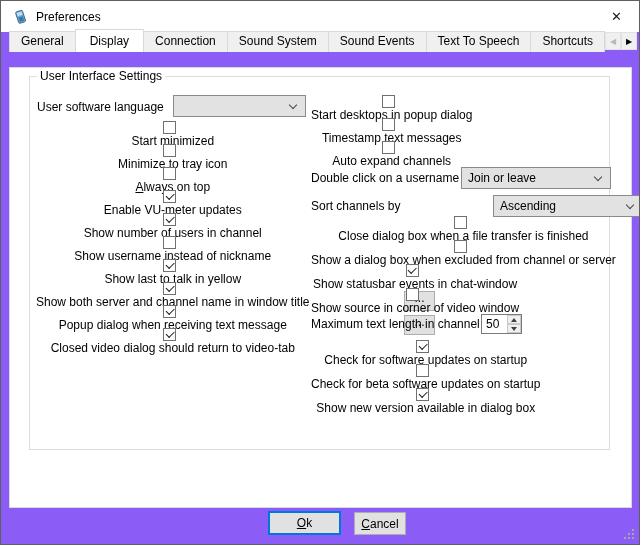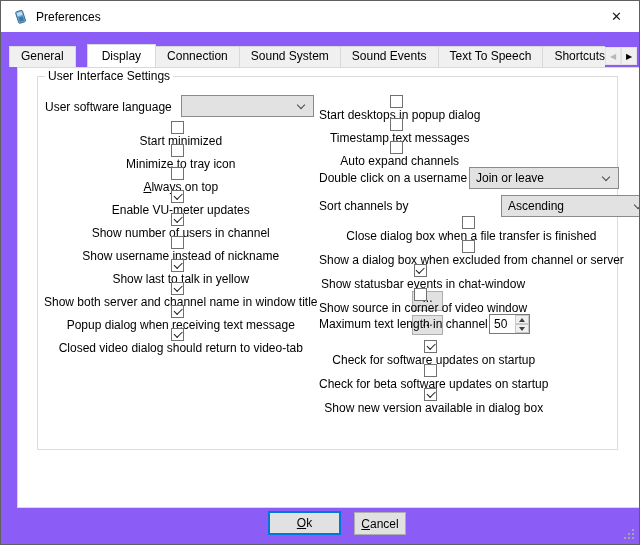--- a/index.html
+++ b/index.html
@@ -12,36 +12,36 @@
   
   .titlebar { position:absolute; left:0; top:0; right:0; height:31px; background:#ffffff;
               display:flex; align-items:center; }
   .app-icon { margin-left:11px; width:16px; height:16px; flex:none; }
   .title-text { margin-left:8px; font-size:12px; }
   .close-btn { position:absolute; right:0; top:0; width:45px; height:31px;
                display:flex; align-items:center; justify-content:center;
                font-size:13px; color:#1a1a1a; }
 
   
-  .tabstrip { position:absolute; left:8px; top:42px; right:2px; height:24px;
+  .tabstrip { position:absolute; left:8px; top:27px; right:2px; height:24px;
               display:flex; align-items:flex-end; }
   .tabs { flex:1; display:flex; align-items:flex-end; overflow:hidden; height:24px; }
   .tab { height:21px; line-height:19px; padding:0 11px; background:#f0f0f0;
          border:1px solid #d9d9d9; border-bottom:none; margin-right:-1px;
          white-space:nowrap; text-align:center; }
   .tab.active { height:24px; line-height:23px; background:#ffffff; padding:0 14px;
-                position:relative; z-index:2; margin-bottom:-1px;margin-left:12px; }
+                position:relative; z-index:2; margin-bottom:-1px; }
   .tab:last-child { flex:1; min-width:0; overflow:hidden; }
   .tab-scroll { position:relative; z-index:3; display:flex; margin-bottom:2px; }
   .tscroll { width:16px; height:18px; background:#f0f0f0; border:1px solid #e2e2e2;
              display:flex; align-items:center; justify-content:center; font-size:8px; }
   .tscroll.disabled { color:#b8b8b8; }
 
   
-  .page { position:absolute; left:16px; top:66px; width:623px; height:441px;
+  .page { position:absolute; left:8px; top:66px; width:623px; height:441px;
           background:#ffffff; border:1px solid #d9d9d9; z-index:1; }
 
   .groupbox { position:absolute; left:19px; top:8px; width:581px; height:374px;
               border:1px solid #dcdcdc; }
   .groupbox-title { position:absolute; top:-8px; left:7px; background:#ffffff; padding:0 3px; }
 
   .abs { position:absolute; }
   .lh22 { height:22px; line-height:22px; }
 
   

